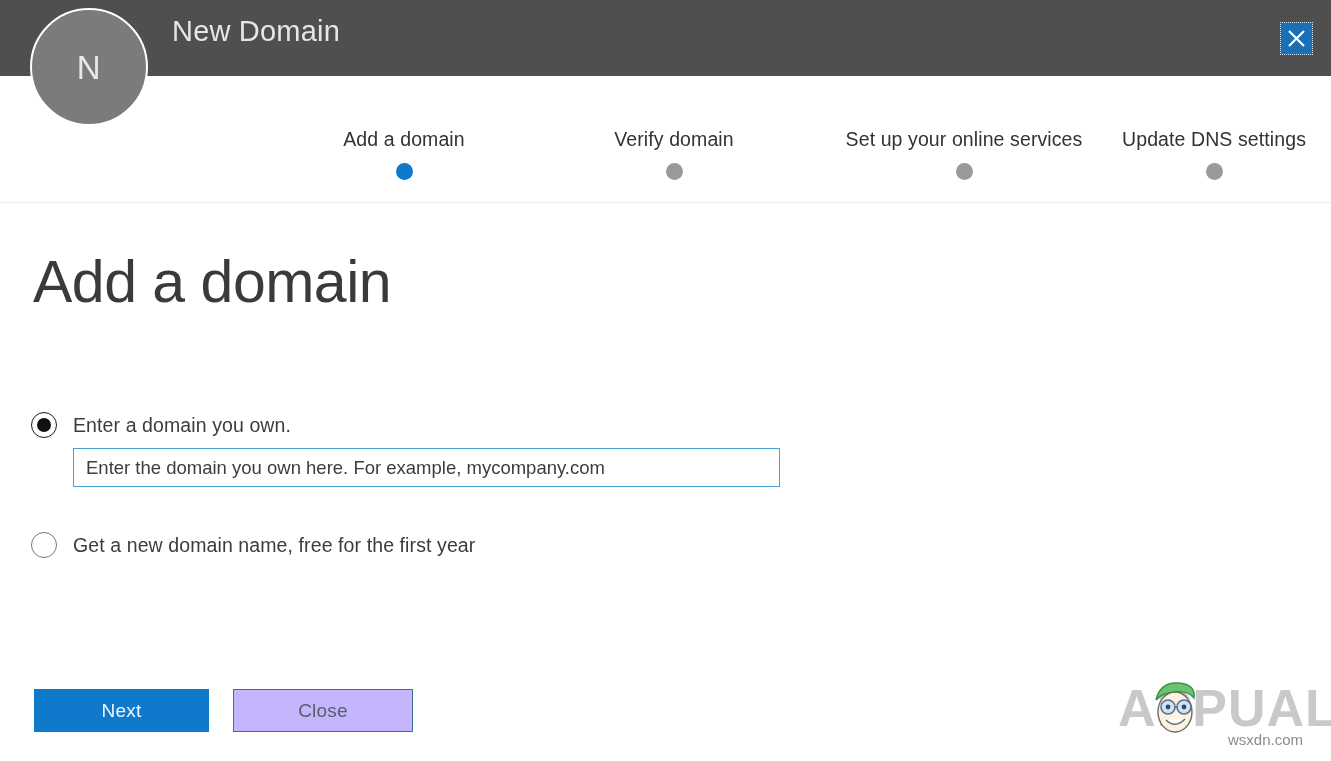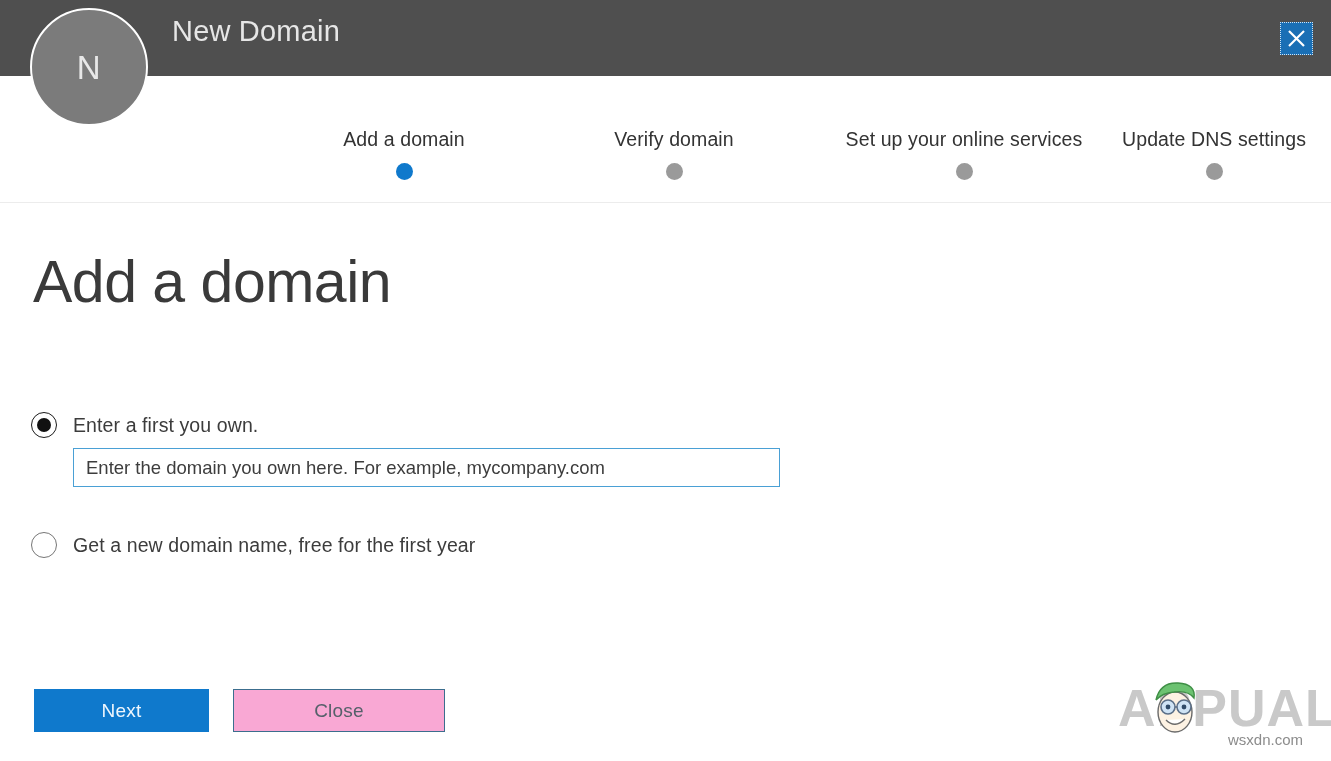--- a/index.html
+++ b/index.html
@@ -199,22 +199,22 @@
     left: 34px;
     top: 689px;
     width: 175px;
     background: #0f79cc;
     border: none;
     color: #eef6fd;
   }
   .btn-secondary {
     left: 233px;
     top: 689px;
-    width: 212px;
-    background: #f9a8d4;
+    width: 180px;
+    background: #c4b5fd;
     border: 1.6px solid #3c6e8e;
     color: #55606a;
   }
 
   
   .watermark {
     position: absolute;
     left: 1118px;
     top: 672px;
     width: 205px;
@@ -291,21 +291,21 @@
       <div class="step-label">Update DNS settings</div>
       <div class="step-dot"></div>
     </div>
 
   </div>
 
   <h1 class="page-title">Add a domain</h1>
 
   <div class="option-row" id="option-own">
     <span class="radio checked"></span>
-    <span class="option-label">Enter a first you own.</span>
+    <span class="option-label">Enter a domain you own.</span>
   </div>
 
   <input class="domain-input" type="text" placeholder="Enter the domain you own here. For example, mycompany.com" style="">
 
   <div class="option-row" id="option-new">
     <span class="radio"></span>
     <span class="option-label">Get a new domain name, free for the first year</span>
   </div>
 
   <button class="btn btn-primary">Next</button>

